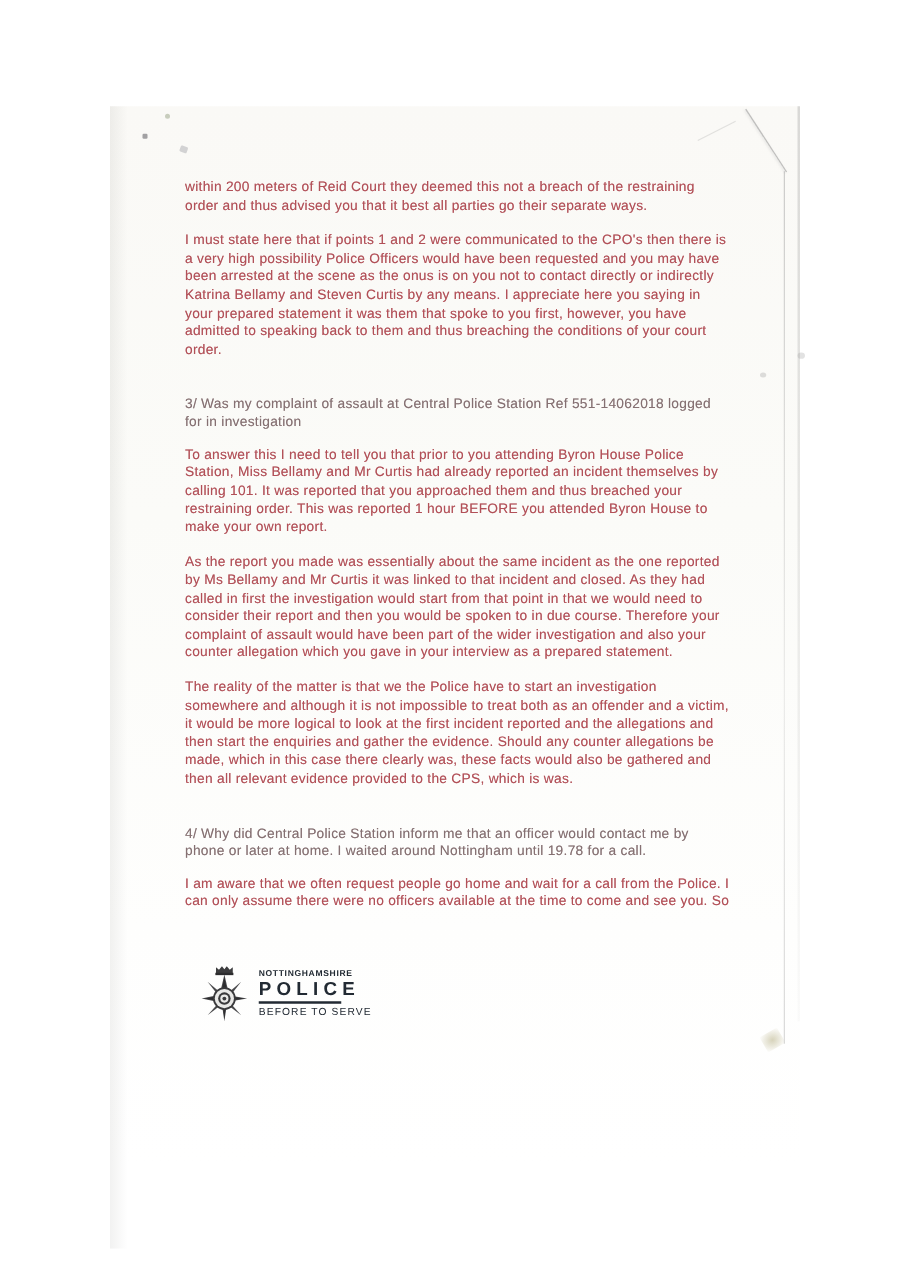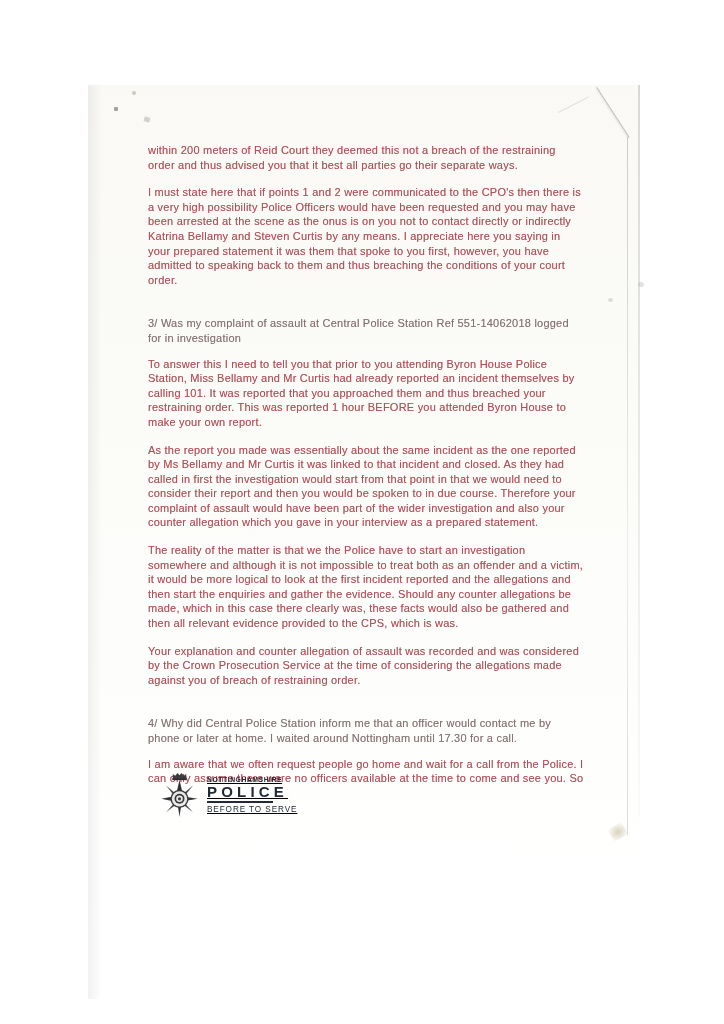--- a/index.html
+++ b/index.html
@@ -100,21 +100,21 @@
   
   .force-logo {
     position: absolute;
     left: 70px;    
     top: 686px;    
     display: flex;
     align-items: center;
     gap: 6px;
   }
   .badge { width: 43px; height: 48px; }
-  .logo-text { display: flex; flex-direction: column; align-items: flex-start; text-decoration: underline; }
+  .logo-text { display: flex; flex-direction: column; align-items: flex-start; }
   .force-name {
     font-size: 6.8px;
     font-weight: bold;
     letter-spacing: 0.55px;
     color: var(--logo-color, #222a33);
   }
   .force-word {
     font-size: 15px;
     font-weight: bold;
     letter-spacing: 4.2px;
@@ -142,22 +142,21 @@
     <div class="paper-left-edge"></div>
     <div class="paper-right-edge"></div>
 
     <div class="letter-body">
       <p class="para">within 200 meters of Reid Court they deemed this not a breach of the restraining order and thus advised you that it best all parties go their separate ways.</p>
       <p class="para">I must state here that if points 1 and 2 were communicated to the CPO's then there is a very high possibility Police Officers would have been requested and you may have been arrested at the scene as the onus is on you not to contact directly or indirectly Katrina Bellamy and Steven Curtis by any means. I appreciate here you saying in your prepared statement it was them that spoke to you first, however, you have admitted to speaking back to them and thus breaching the conditions of your court order.</p>
       <p class="para question">3/ Was my complaint of assault at Central Police Station Ref 551-14062018 logged for in investigation</p>
       <p class="para">To answer this I need to tell you that prior to you attending Byron House Police Station, Miss Bellamy and Mr Curtis had already reported an incident themselves by calling 101. It was reported that you approached them and thus breached your restraining order. This was reported 1 hour BEFORE you attended Byron House to make your own report.</p>
       <p class="para">As the report you made was essentially about the same incident as the one reported by Ms Bellamy and Mr Curtis it was linked to that incident and closed. As they had called in first the investigation would start from that point in that we would need to consider their report and then you would be spoken to in due course. Therefore your complaint of assault would have been part of the wider investigation and also your counter allegation which you gave in your interview as a prepared statement.</p>
       <p class="para">The reality of the matter is that we the Police have to start an investigation somewhere and although it is not impossible to treat both as an offender and a victim, it would be more logical to look at the first incident reported and the allegations and then start the enquiries and gather the evidence. Should any counter allegations be made, which in this case there clearly was, these facts would also be gathered and then all relevant evidence provided to the CPS, which is was.</p>
-      <p class="para pre-question-gap">Your explanation and counter allegation of assault was recorded and was considered by the Crown Prosecution Service at the time of considering the allegations made against you of breach of restraining order.</p>
-      <p class="para question">4/ Why did Central Police Station inform me that an officer would contact me by phone or later at home. I waited around Nottingham until 17.30 for a call.</p>
+      <p class="para question">4/ Why did Central Police Station inform me that an officer would contact me by phone or later at home. I waited around Nottingham until 19.78 for a call.</p>
       <p class="para">I am aware that we often request people go home and wait for a call from the Police. I can only assume there were no officers available at the time to come and see you. So</p>
     </div>
 
     <div class="force-logo">
       <svg class="badge" viewBox="0 0 44 50" xmlns="http://www.w3.org/2000/svg" aria-hidden="true">
 
         <path d="M15 8 L15 3 L17.5 5 L20 2 L22 4.5 L24 2 L26.5 5 L29 3 L29 8 Z" fill="#3c3c3e"></path>
         <rect x="14.5" y="7.5" width="15" height="2" fill="#2c2c2e"></rect>
 
         <g fill="#4a4a4c">

